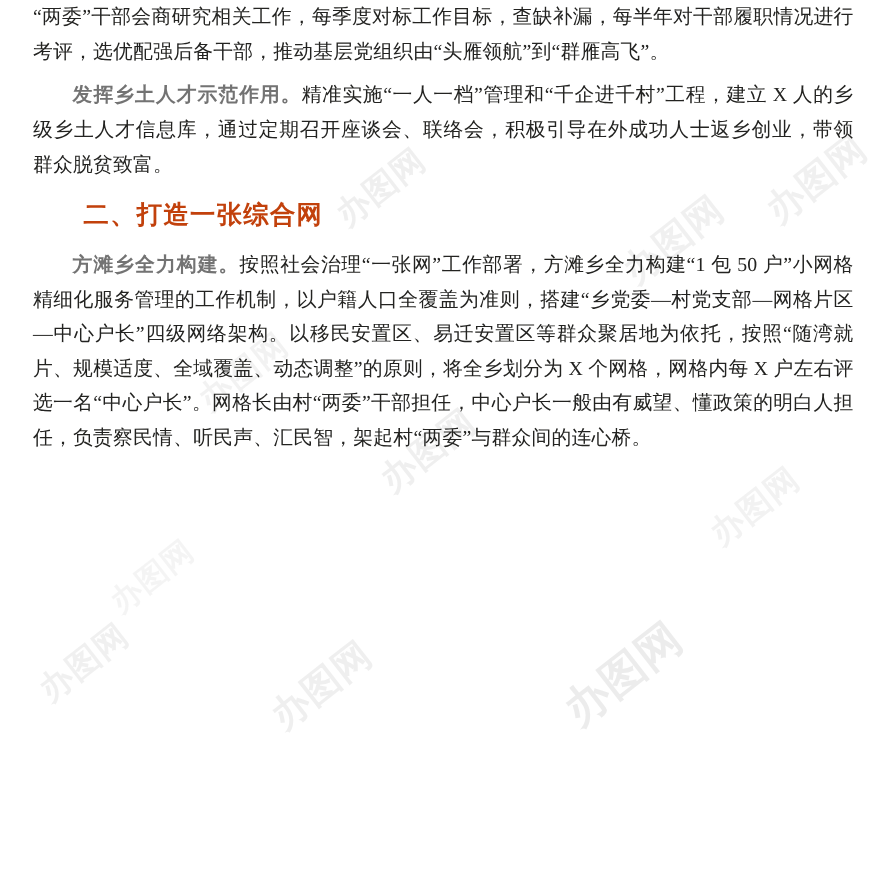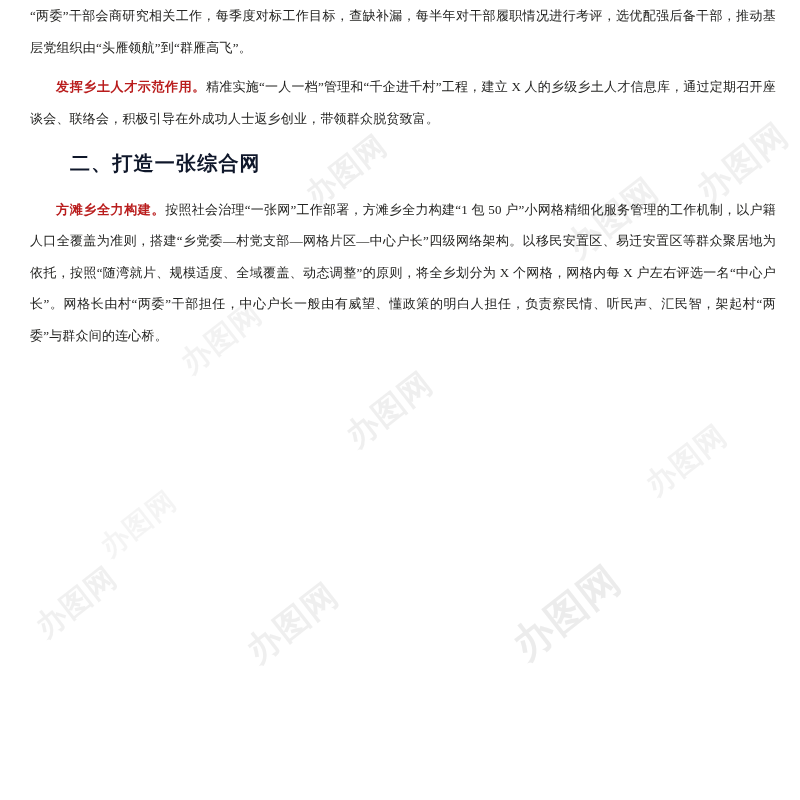--- a/index.html
+++ b/index.html
@@ -21,41 +21,41 @@
     left: 30px;
     top: 0px;
     width: 746px;
     z-index: 2;
   }
   .para {
     margin: 0 0 0 0;
     text-indent: 2em;
     text-align: justify;
     text-justify: inter-ideograph;
-    font-size: 13px;
+    font-size: 18px;
     line-height: 31.5px;
     letter-spacing: 0.2px;
     color: #232321;
     font-weight: 500;
   }
   .para.first {
     text-indent: 0;
   }
   .lead {
     font-weight: bold;
-    color: #b91c1c;
+    color: #737373;
     letter-spacing: 0.6px;
   }
   .heading {
     text-indent: 2em;
     text-align: left;
-    font-size: 20px;
+    font-size: 23px;
     line-height: 31.5px;
     font-weight: bold;
-    color: #0f172a;
+    color: #c2410c;
     letter-spacing: 1.2px;
     margin: 0;
   }
   .sp-xs { height: 8px; }
   .sp-sm { height: 14px; }
   .sp-lg { height: 62px; }
 
   
   .wm-layer {
     position: absolute;

